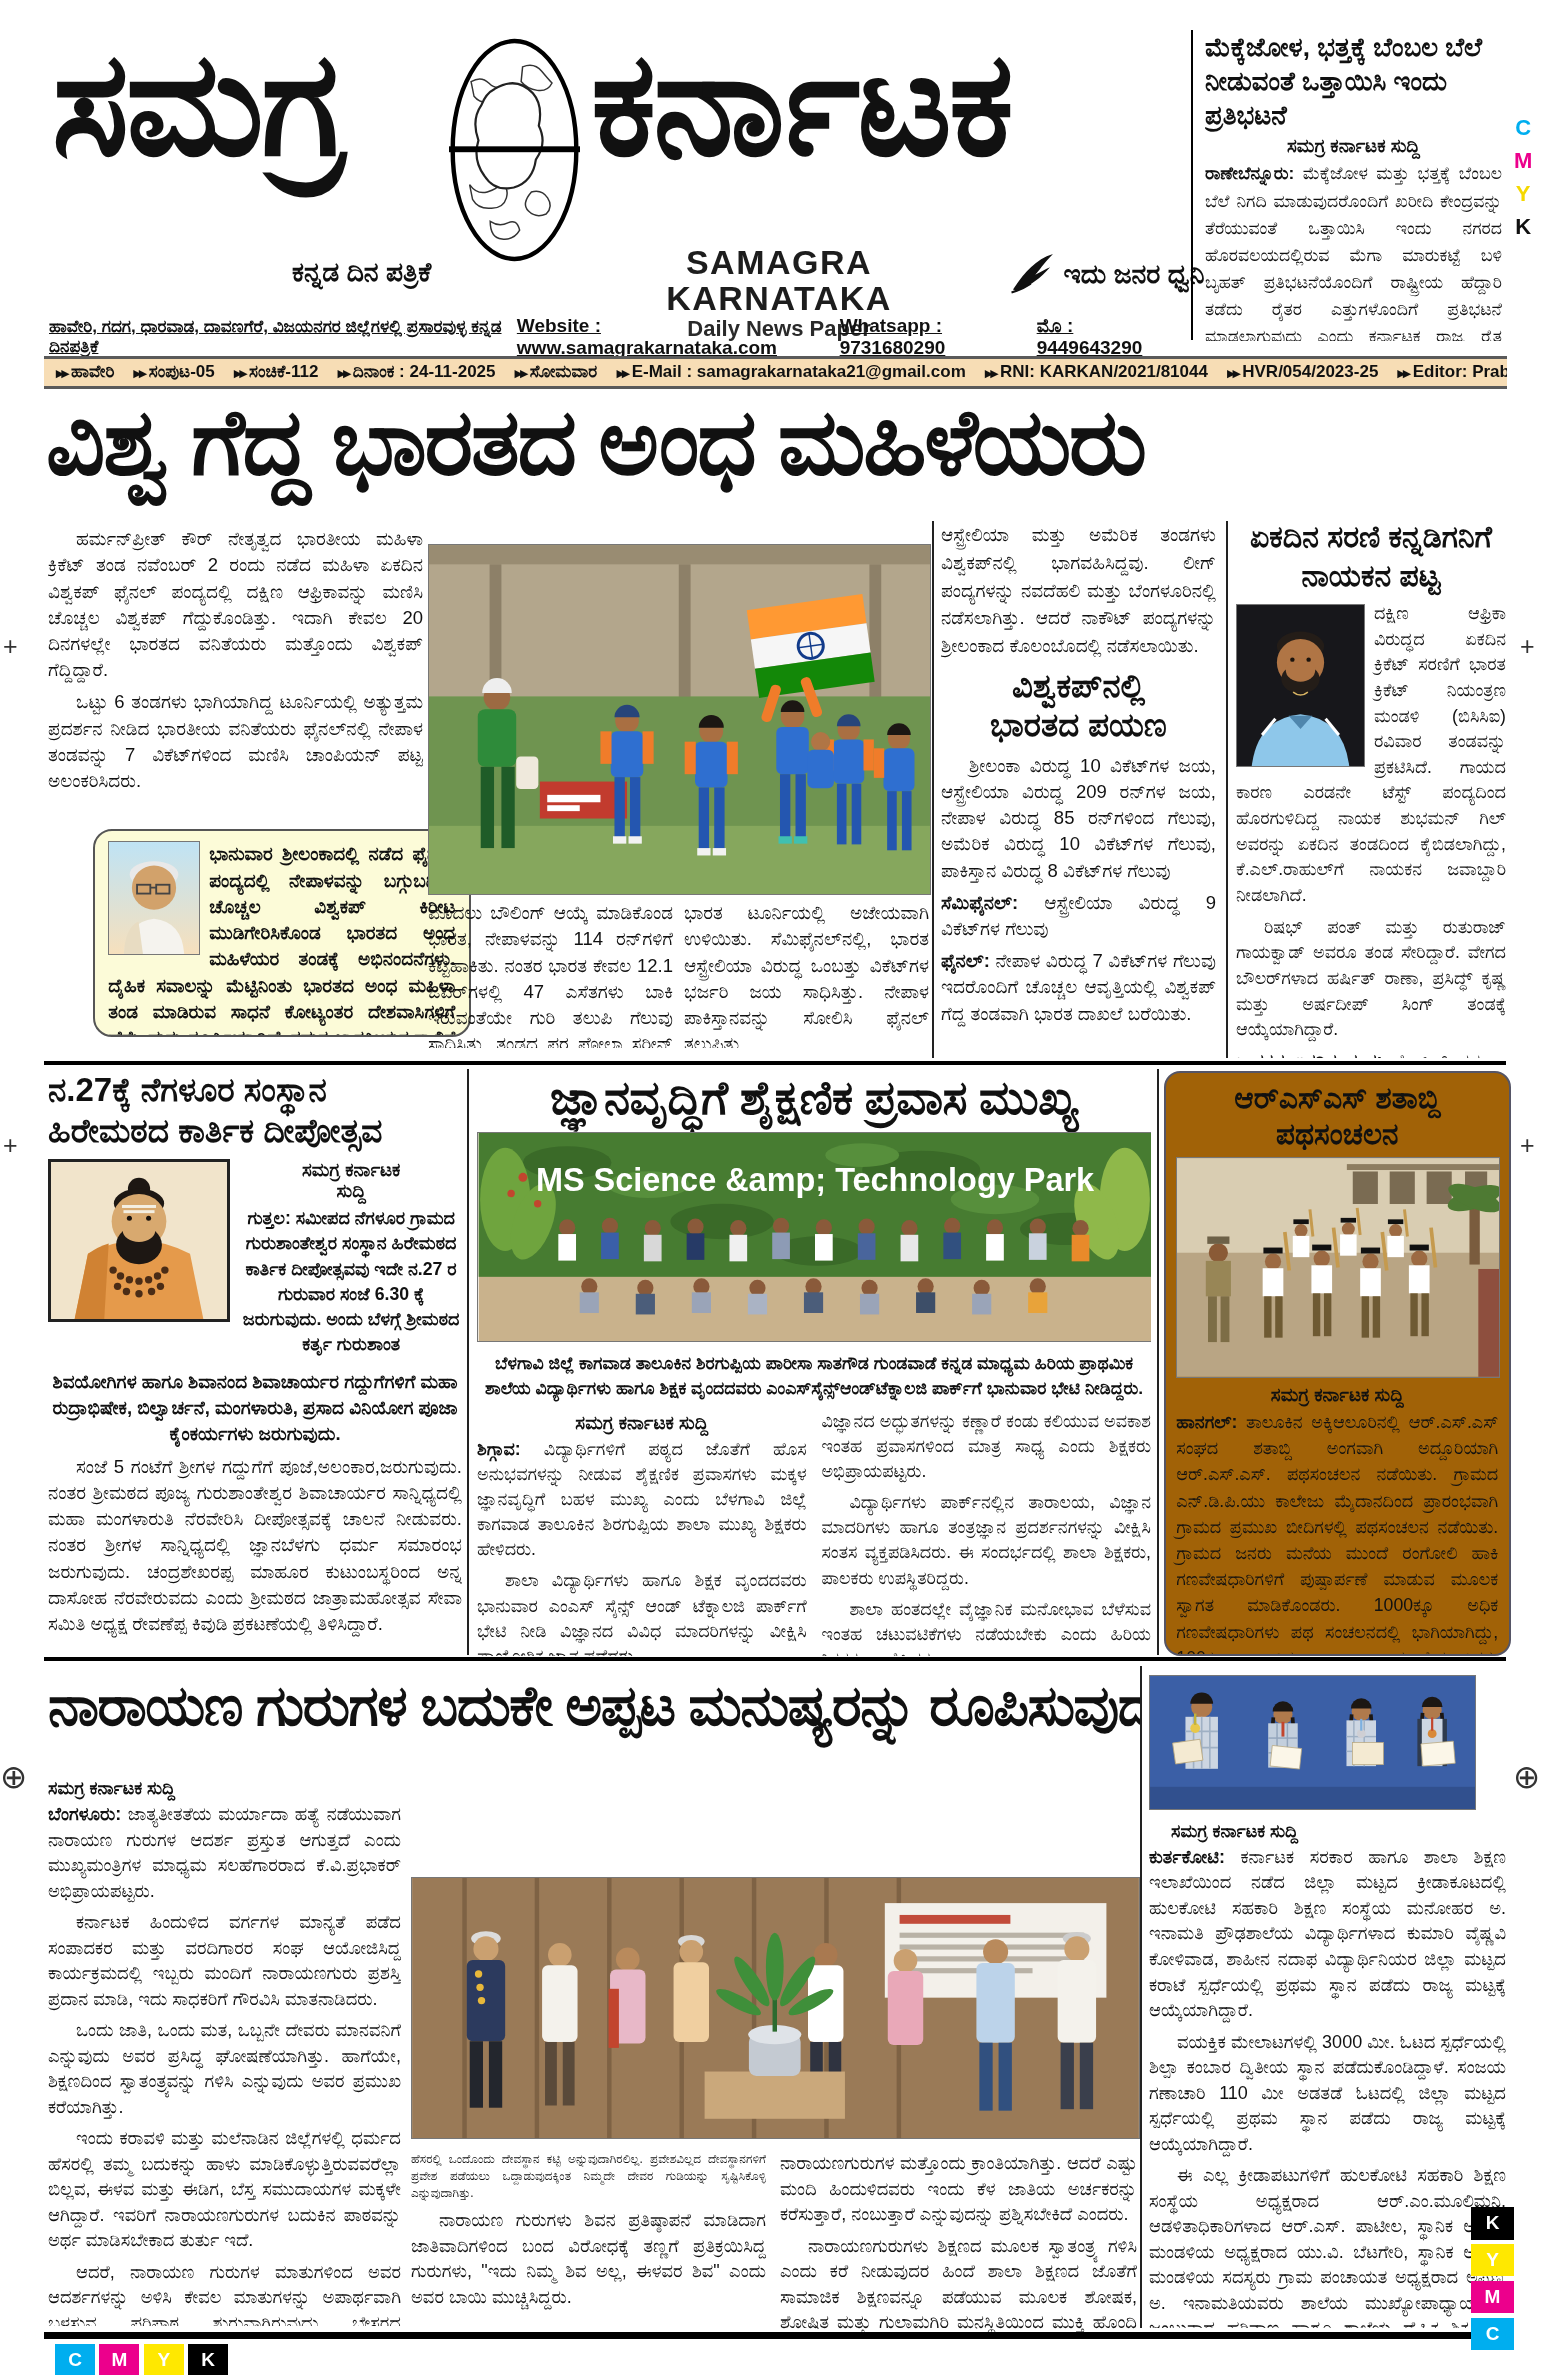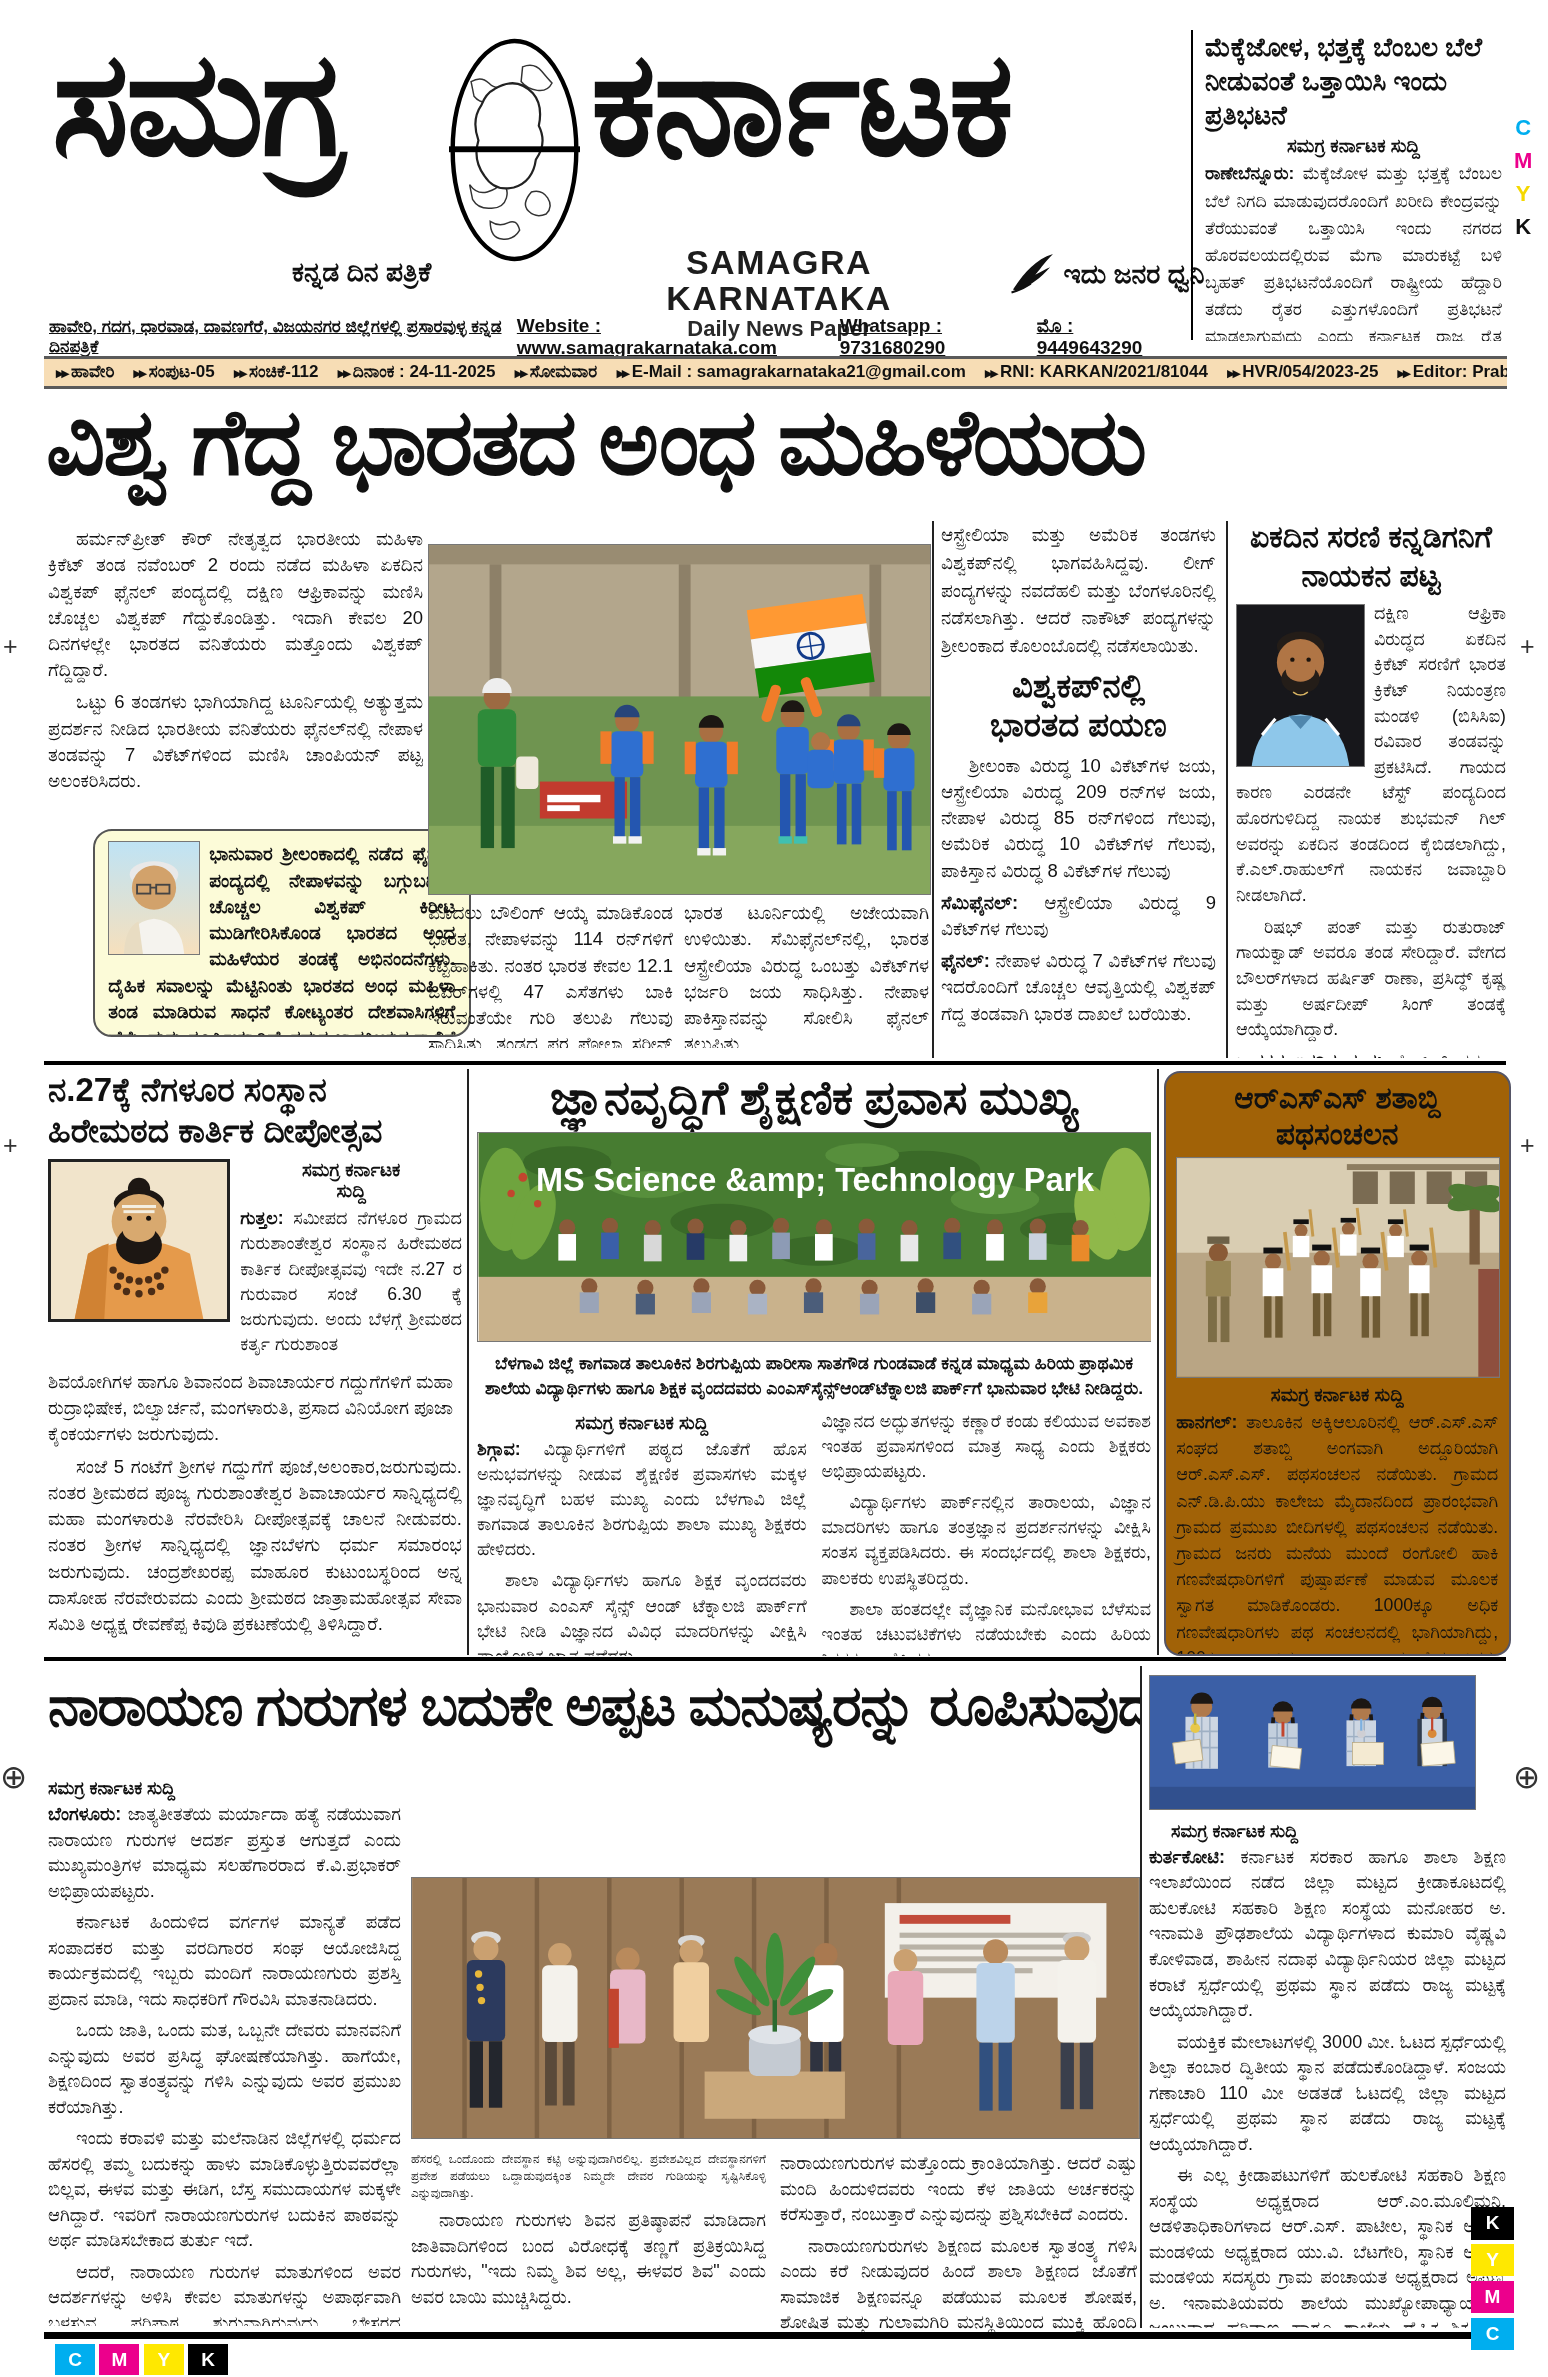--- a/index.html
+++ b/index.html
@@ -328,24 +328,24 @@
               <circle cx="102" cy="175" r="5"></circle>
               <circle cx="119" cy="178" r="5"></circle>
             <circle cx="136" cy="175" r="5"></circle>
               <circle cx="148" cy="168" r="5"></circle>
           </g>
         </svg>
       </div>
       <div style="flex:1;padding-left:10.3px;">
         <div class="byline kn" style="margin:0;">ಸಮಗ್ರ ಕರ್ನಾಟಕ</div>
         <div class="byline kn" style="margin:0 0 4.4px;font-family:Liberation Serif, serif;">ಸುದ್ದಿ</div>
-        <p class="p kn" style="font-size:17.7px;"><b>ಗುತ್ತಲ: </b><span>ಸಮೀಪದ ನೆಗಳೂರ ಗ್ರಾಮದ ಗುರುಶಾಂತೇಶ್ವರ ಸಂಸ್ಥಾನ ಹಿರೇಮಠದ ಕಾರ್ತಿಕ ದೀಪೋತ್ಸವವು ಇದೇ ನ.27 ರ ಗುರುವಾರ ಸಂಜೆ 6.30 ಕ್ಕೆ ಜರುಗುವುದು. ಅಂದು ಬೆಳಗ್ಗೆ ಶ್ರೀಮಠದ ಕರ್ತೃ ಗುರುಶಾಂತ</span></p>
+        <p class="p kn" style="font-size:17.7px;text-align:center;font-weight:bold;"><b>ಗುತ್ತಲ: </b><span>ಸಮೀಪದ ನೆಗಳೂರ ಗ್ರಾಮದ ಗುರುಶಾಂತೇಶ್ವರ ಸಂಸ್ಥಾನ ಹಿರೇಮಠದ ಕಾರ್ತಿಕ ದೀಪೋತ್ಸವವು ಇದೇ ನ.27 ರ ಗುರುವಾರ ಸಂಜೆ 6.30 ಕ್ಕೆ ಜರುಗುವುದು. ಅಂದು ಬೆಳಗ್ಗೆ ಶ್ರೀಮಠದ ಕರ್ತೃ ಗುರುಶಾಂತ</span></p>
       </div>
     </div>
-    <p class="p kn" style="text-align:left;margin-top:5.9px;">ಶಿವಯೋಗಿಗಳ ಹಾಗೂ ಶಿವಾನಂದ ಶಿವಾಚಾರ್ಯರ ಗದ್ದುಗೆಗಳಿಗೆ ಮಹಾ ರುದ್ರಾಭಿಷೇಕ, ಬಿಲ್ವಾರ್ಚನೆ, ಮಂಗಳಾರುತಿ, ಪ್ರಸಾದ ವಿನಿಯೋಗ ಪೂಜಾ ಕೈಂಕರ್ಯಗಳು ಜರುಗುವುದು.</p>
+    <p class="p kn" style="text-align:center;margin-top:5.9px;font-weight:bold;">ಶಿವಯೋಗಿಗಳ ಹಾಗೂ ಶಿವಾನಂದ ಶಿವಾಚಾರ್ಯರ ಗದ್ದುಗೆಗಳಿಗೆ ಮಹಾ ರುದ್ರಾಭಿಷೇಕ, ಬಿಲ್ವಾರ್ಚನೆ, ಮಂಗಳಾರುತಿ, ಪ್ರಸಾದ ವಿನಿಯೋಗ ಪೂಜಾ ಕೈಂಕರ್ಯಗಳು ಜರುಗುವುದು.</p>
     <p class="p ind kn">ಸಂಜೆ 5 ಗಂಟೆಗೆ ಶ್ರೀಗಳ ಗದ್ದುಗೆಗೆ ಪೂಜೆ,ಅಲಂಕಾರ,ಜರುಗುವುದು. ನಂತರ ಶ್ರೀಮಠದ ಪೂಜ್ಯ ಗುರುಶಾಂತೇಶ್ವರ ಶಿವಾಚಾರ್ಯರ ಸಾನ್ನಿಧ್ಯದಲ್ಲಿ ಮಹಾ ಮಂಗಳಾರುತಿ ನೆರವೇರಿಸಿ ದೀಪೋತ್ಸವಕ್ಕೆ ಚಾಲನೆ ನೀಡುವರು. ನಂತರ ಶ್ರೀಗಳ ಸಾನ್ನಿಧ್ಯದಲ್ಲಿ ಜ್ಞಾನಬೆಳಗು ಧರ್ಮ ಸಮಾರಂಭ ಜರುಗುವುದು. ಚಂದ್ರಶೇಖರಪ್ಪ ಮಾಹೂರ ಕುಟುಂಬಸ್ಥರಿಂದ ಅನ್ನ ದಾಸೋಹ ನೆರವೇರುವದು ಎಂದು ಶ್ರೀಮಠದ ಜಾತ್ರಾಮಹೋತ್ಸವ ಸೇವಾ ಸಮಿತಿ ಅಧ್ಯಕ್ಷ ರೇವಣೆಪ್ಪ ಕಿವುಡಿ ಪ್ರಕಟಣೆಯಲ್ಲಿ ತಿಳಿಸಿದ್ದಾರೆ.</p>
   </div>
 
   <div class="vrule" style="left:467px;top:1069px;height:586px;"></div>
 
   <div class="abs clip" style="left:477px;top:1071px;width:674px;height:585px;">
     <div class="edu-h kn">ಜ್ಞಾನವೃದ್ಧಿಗೆ ಶೈಕ್ಷಣಿಕ ಪ್ರವಾಸ ಮುಖ್ಯ</div>
     <div style="margin-top:7.4px;">
       <svg width="674" height="208" viewBox="0 0 912 282" class="img-border">
         <rect width="912" height="282" fill="#c9b28c"></rect>

